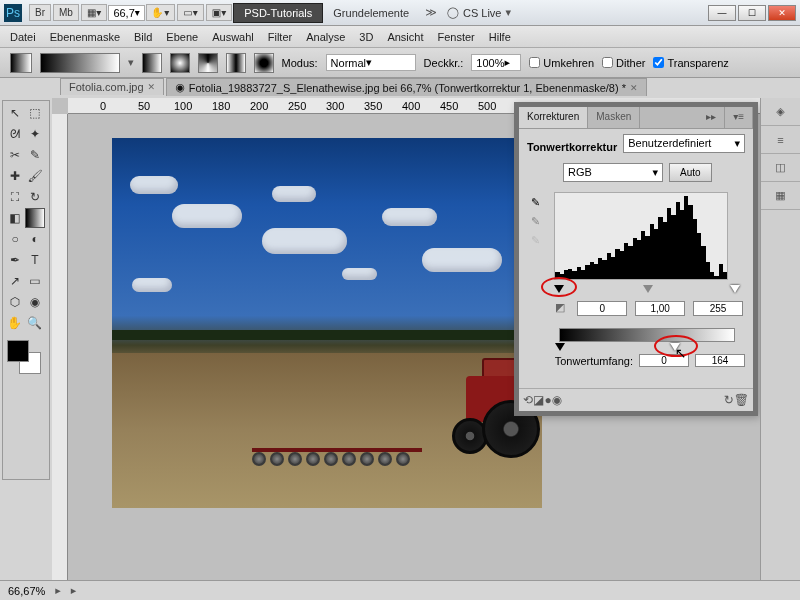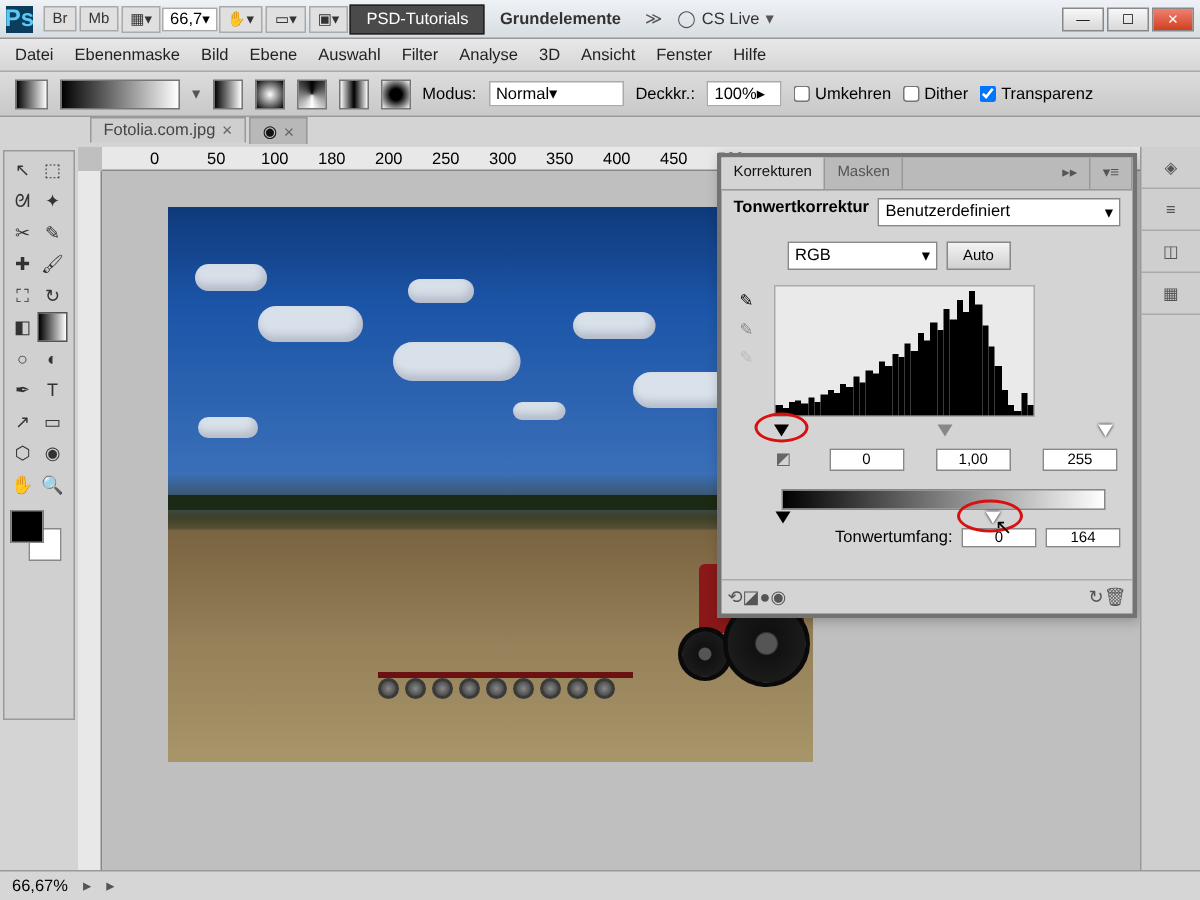--- a/index.html
+++ b/index.html
@@ -1,18 +1,18 @@
 <!DOCTYPE html>
 <html><head>
 <meta charset="utf-8">
 <style>
 *{margin:0;padding:0;box-sizing:border-box;font-family:Tahoma,Arial,sans-serif;font-size:11px;user-select:none}
 body{width:800px;height:600px;background:#d4d4d4;position:relative;overflow:hidden}
 .titlebar{height:26px;background:linear-gradient(#eef2f6,#d8dde3);display:flex;align-items:center;padding:0 4px;border-bottom:1px solid #999}
-.ps-icon{width:18px;height:18px;background:#0a3e5c;color:#5cc8f5;font-weight:bold;display:flex;align-items:center;justify-content:center;font-size:16px;margin-right:6px}
+.ps-icon{width:18px;height:18px;background:#0a3e5c;color:#5cc8f5;font-weight:normal;display:flex;align-items:center;justify-content:center;font-size:12px;margin-right:6px}
 .tb-btn{border:1px solid #aaa;background:#e0e0e0;padding:2px 5px;margin:0 1px;font-size:10px;color:#333;min-width:22px;text-align:center}
 .tb-dropdown{display:inline-flex;align-items:center;border:1px solid #aaa;background:#fff;padding:1px 4px;font-size:10px}
 .tb-dark{background:#4a4a4a;color:#fff;border:1px solid #222;padding:3px 10px;font-size:11px}
 .win-btns{margin-left:auto;display:flex}
 .win-btns div{width:28px;height:16px;border:1px solid #888;margin-left:2px;display:flex;align-items:center;justify-content:center;background:linear-gradient(#f8f8f8,#d8d8d8);font-size:9px}
 .win-btns .close{background:linear-gradient(#f08070,#d04020);color:#fff}
 .menubar{height:22px;background:linear-gradient(#e8e8e8,#d6d6d6);display:flex;align-items:center;padding:0 10px;gap:14px;border-bottom:1px solid #aaa}
 .menubar span{color:#222}
 .optbar{height:30px;background:linear-gradient(#dcdcdc,#c8c8c8);display:flex;align-items:center;padding:0 10px;gap:8px;border-bottom:1px solid #999}
 .swatch{width:28px;height:20px;border:1px solid #777;display:inline-block}
@@ -41,25 +41,25 @@
 .trac-body{position:absolute;right:6px;bottom:38px;width:70px;height:46px;background:#8a1818;border-radius:4px}
 .trac-cab{position:absolute;right:16px;bottom:68px;width:44px;height:34px;background:rgba(150,30,30,.85);border:2px solid #5a0e0e;border-radius:3px}
 .wheel{position:absolute;border-radius:50%;background:radial-gradient(circle,#555 18%,#111 22%,#222 100%);border:3px solid #0a0a0a}
 .wheel.big{width:58px;height:58px;right:2px;bottom:2px}
 .wheel.sm{width:36px;height:36px;right:54px;bottom:6px}
 .harrow{position:absolute;right:120px;bottom:42px;width:170px;height:28px}
 .harrow-bar{position:absolute;bottom:14px;left:0;right:0;height:4px;background:#6a1212}
 .disc{position:absolute;bottom:0;width:14px;height:14px;border-radius:50%;border:2px solid #3a3a3a;background:radial-gradient(circle,#888,#333)}
 .right-panels{position:absolute;right:0;top:0;width:40px;height:500px;background:#cfcfcf;border-left:1px solid #999}
 .panel-tab{height:28px;border-bottom:1px solid #aaa;display:flex;align-items:center;justify-content:center;color:#555}
-.levels-panel{position:absolute;right:42px;top:4px;width:280px;background:#d4d4d4;border:3px solid #737373;box-shadow:2px 2px 8px rgba(0,0,0,.25)}
+.levels-panel{position:absolute;right:42px;top:4px;width:244px;background:#d4d4d4;border:5px solid #737373;box-shadow:2px 2px 8px rgba(0,0,0,.25)}
 .panel-tabs{display:flex;background:#bababa;height:22px;border-bottom:1px solid #999}
 .ptab{padding:4px 8px;font-size:10px;color:#555;border-right:1px solid #999}
 .ptab.active{background:#d4d4d4;color:#111}
-.panel-row{padding:5px 8px;display:flex;align-items:flex-start;gap:6px}
+.panel-row{padding:5px 8px;display:flex;align-items:flex-end;gap:6px}
 .pselect{flex:1;background:#fff;border:1px solid #888;padding:2px 4px;font-size:10px;display:flex;justify-content:space-between}
 .pbtn{background:linear-gradient(#f4f4f4,#d0d0d0);border:1px solid #888;padding:3px 10px;font-size:10px}
 .eyedrops{display:flex;flex-direction:column;gap:6px;padding:4px}
 .histogram{width:174px;height:88px;background:#eaeaea;border:1px solid #aaa;position:relative;margin-left:4px}
 .histo-bars{position:absolute;bottom:0;left:0;right:0;height:100%;display:flex;align-items:flex-end}
 .histo-bars div{flex:1;background:#000}
 .slider-track{height:10px;position:relative;margin:2px 10px}
 .slider-track.grad{background:linear-gradient(90deg,#000,#fff);height:14px;border:1px solid #888}
 .tri{width:0;height:0;border-left:5px solid transparent;border-right:5px solid transparent;position:absolute;top:-2px}
 .tri.bk{border-top:8px solid #000}
@@ -83,21 +83,21 @@
 <div class="titlebar">
   <div class="ps-icon">Ps</div>
   <span class="tb-btn">Br</span>
   <span class="tb-btn">Mb</span>
   <span class="tb-btn">▦▾</span>
   <span class="tb-dropdown"><span>66,7</span> ▾</span>
   <span class="tb-btn">✋▾</span>
   <span class="tb-btn">▭▾</span>
   <span class="tb-btn">▣▾</span>
   <span class="tb-dark">PSD-Tutorials</span>
-  <span style="padding:3px 10px;color:#333;font-weight:bold">Grundelemente</span>
+  <span style="padding:3px 10px;color:#333;font-weight:normal">Grundelemente</span>
   <span style="color:#555;padding:0 6px">≫</span>
   <span style="color:#555;margin-left:4px">◯</span>
   <span style="color:#333;padding:0 4px">CS Live</span>
     <span style="color:#555">▾</span>
   <div class="win-btns">
     <div>—</div>
     <div>☐</div>
     <div class="close">✕</div>
   </div>
 </div>
@@ -149,20 +149,21 @@
     </label>
 </div>
 
 <div class="tabs">
   <div class="tab">
       <span>Fotolia.com.jpg</span>
       <span class="x">✕</span>
     </div>
   <div class="tab active">
       <span>◉</span>
+      <span>Fotolia_19883727_S_Elenathewise.jpg bei 66,7% (Tonwertkorrektur 1, Ebenenmaske/8) *</span>
       <span class="x">✕</span>
     </div>
 </div>
 
 <div class="workspace">
   <div class="toolbox">
     <div class="tool-row">
         <div class="tool">↖</div>
         <div class="tool">⬚</div>
       </div>

